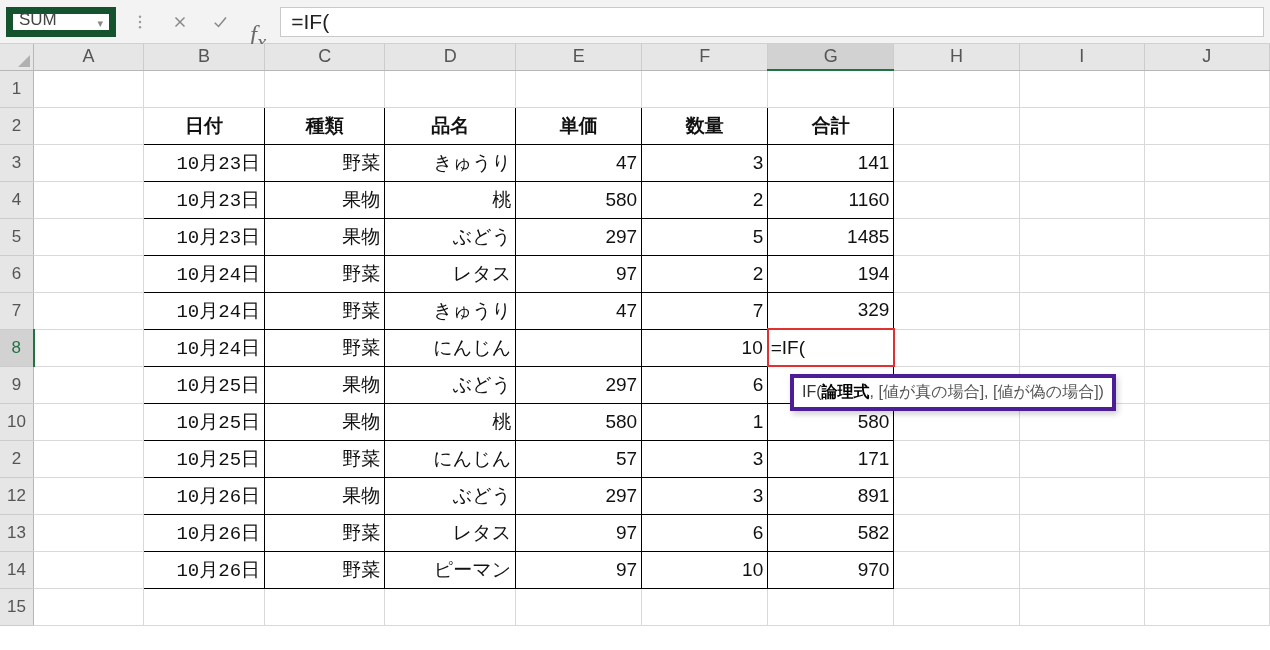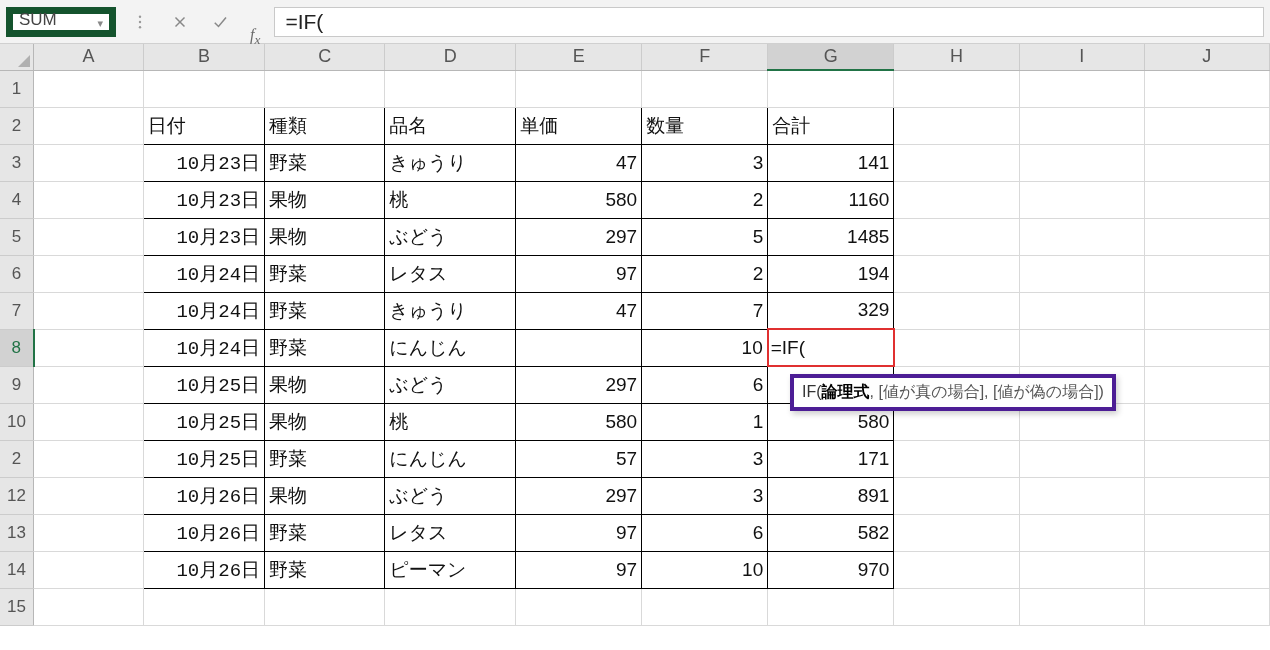--- a/index.html
+++ b/index.html
@@ -40,21 +40,21 @@
     width: 32px;
     height: 30px;
     display: flex;
     align-items: center;
     justify-content: center;
     color: #777;
   }
   .fb-icon svg { width: 18px; height: 18px; }
   .fx-label {
     font-style: italic;
-    font-size: 16px;
+    font-size: 25px;
     color: #6a6a6a;
     padding: 0 6px;
     font-family: "Times New Roman", serif;
     margin-top: 32px;
   }
   .formula-input {
     flex: 1;
     height: 30px;
     background: #ffffff;
     border: 1px solid #c9c9c9;
@@ -141,28 +141,28 @@
   .cw-E { width: 128px; }
   .cw-F { width: 128px; }
   .cw-G { width: 128px; }
   .cw-H { width: 128px; }
   .cw-I { width: 128px; }
   .cw-J { width: 128px; }
 
   
   .tbl-header {
     background: #c6e0b4;
-    font-weight: normal;
-    text-align: left;
+    font-weight: bold;
+    text-align: center;
   }
   .bordered {
     border: 1px solid #000 !important;
   }
   .num { text-align: right; margin-top: 9px; }
-  .txt { text-align: left; padding-left: 4px;}
+  .txt { text-align: right; padding-left: 4px;}
   .date { text-align: right; font-family: Liberation Mono, monospace; }
 
   
   .editing-cell {
     border: 2px solid #e03030 !important;
     padding: 0 2px !important;
     font-family: "Arial", sans-serif;
     font-size: 20px;
     color: #111;
     text-align: left;

